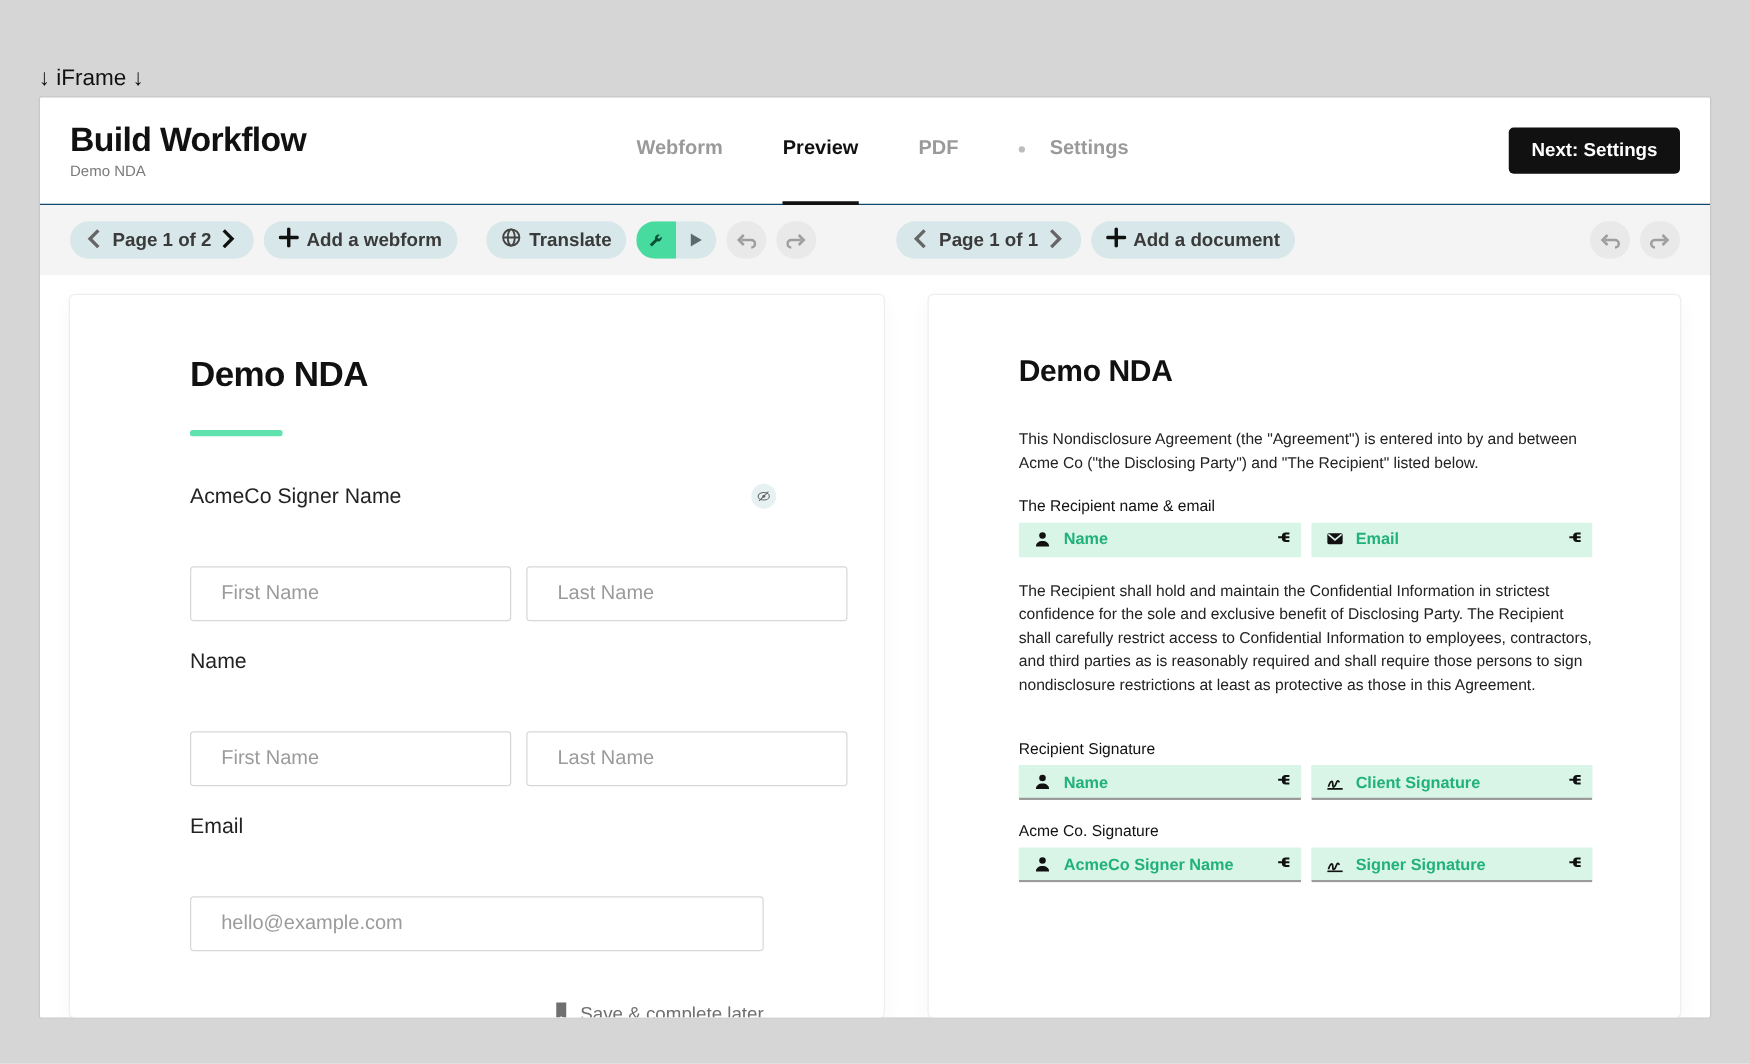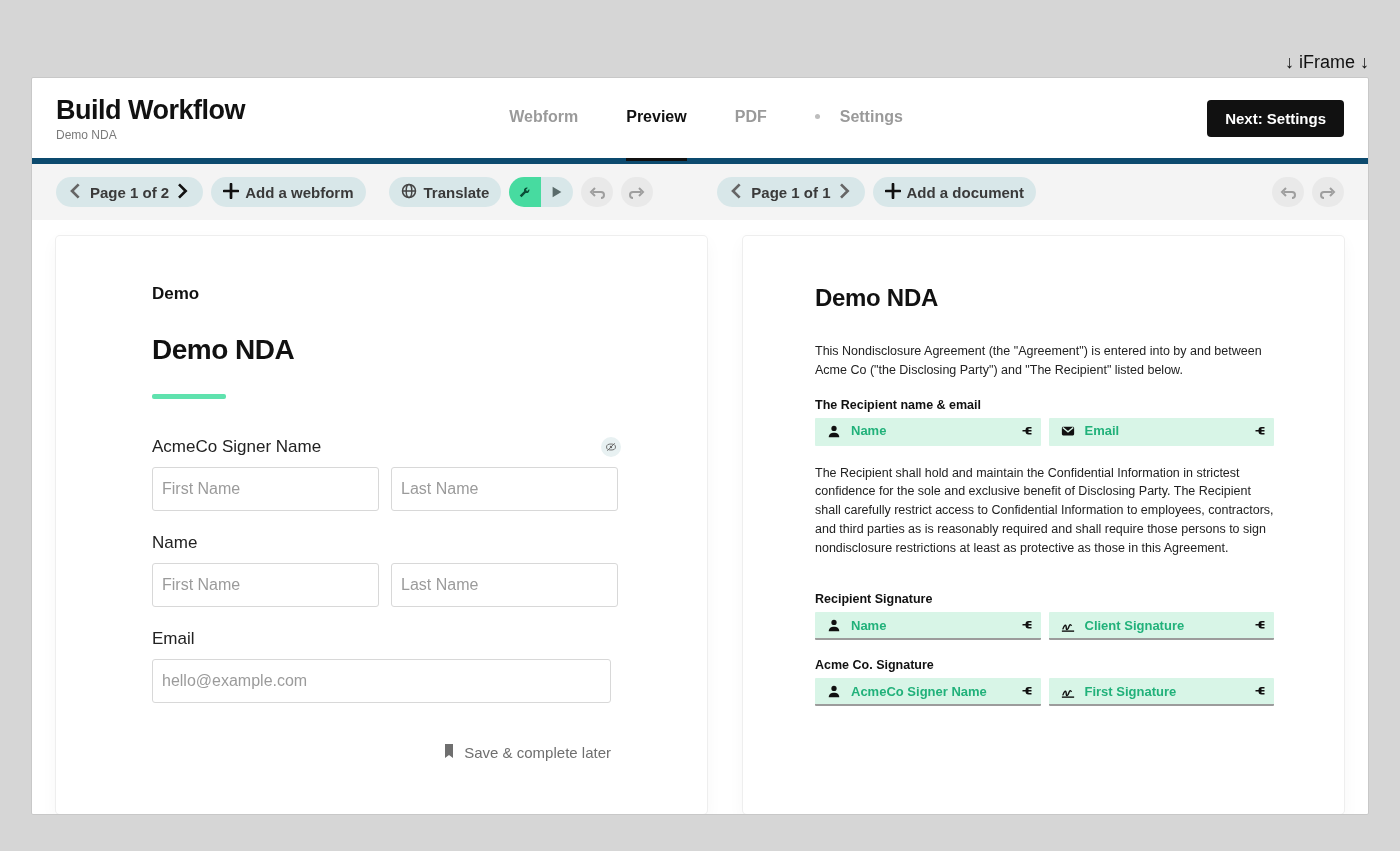--- a/index.html
+++ b/index.html
@@ -4,38 +4,38 @@
 <style>
   * { box-sizing: border-box; margin: 0; padding: 0; }
   body {
     font-family: -apple-system, BlinkMacSystemFont, "Segoe UI", Helvetica, Arial, sans-serif;
     background: #d6d6d6;
     color: #111;
     -webkit-font-smoothing: antialiased;
   }
   .page-outer { padding: 28px 31px 0 31px; }
   h1.app-title { font-size: 32px; font-weight: 800; letter-spacing: -0.5px; }
-  .iframe-label { margin-top: 24px; font-size: 18px; text-align: right; }
+  .iframe-label { margin-top: 24px; font-size: 18px; }
   .iframe-box {
     margin-top: 4px;
     background: #fff;
     border: 1px solid #c8c8c8;
     border-radius: 2px;
     height: 738px;
     overflow: hidden;
     position: relative;
   }
 
   
   .wf-header {
     display: flex;
     align-items: center;
     height: 86px;
     padding: 0 24px;
-    border-bottom: 6px solid #0c4a6e;
+    border-bottom: 1px solid #0c4a6e;
     position: relative;
   }
   .wf-title-wrap { flex: 0 0 auto; }
   .wf-title { font-size: 27px; font-weight: 800; letter-spacing: -0.5px; }
   .wf-subtitle { font-size: 12px; color: #7a7a7a; margin-top: 2px; }
   .wf-tabs {
     position: absolute;
     left: 12px; right: 0;
     display: flex;
     justify-content: center;
@@ -140,37 +140,38 @@
     position:absolute; right:-10px; top:0;
     width:20px;height:20px;border-radius:50%;background:#e8f1f2;
     display:flex;align-items:center;justify-content:center;font-size:10px;color:#555;
   }
   .row-2 { display:flex; gap:12px; }
   .text-input {
     flex:1 1 0;
     height:44px;
     border:1px solid #d8d8d8;
     border-radius:3px;
-    padding: 0 9px;
+    padding: 0 24px;
     font-size:16px;
     color:#222;
+    margin-top:36px;
   }
   .text-input::placeholder { color:#9b9b9b; }
   .form-actions { display:flex; align-items:center; margin-top: 40px; gap: 28px; }
   .btn-primary {
     background:#5fe2ae; color:#1a3a2e; font-weight:800; font-size:16px;
     border:none; padding: 16px 24px; border-radius:2px; cursor:pointer;
   }
   .save-later { margin-left:auto; color:#6f6f6f; font-size:15px; display:flex; align-items:center; gap:8px; cursor:pointer; }
   .save-later svg { width:14px;height:16px; fill:#bcbcbc; }
 
   
   .doc-title { font-size:24px; font-weight:800; letter-spacing:-0.3px; margin-bottom: 30px; }
   .doc-para { font-size:12.5px; line-height:1.5; color:#222; margin-bottom:18px; }
-  .doc-sect-label { font-size:12.5px; font-weight:700; margin-bottom:6px; }
+  .doc-sect-label { font-size:12.5px; font-weight:400; margin-bottom:6px; }
   .doc-row { display:flex; gap:8px; margin-bottom: 18px; }
   .doc-chip {
     flex:1 1 0;
     background:#d8f5e7;
     height:28px;
     display:flex; align-items:center;
     padding: 0 8px;
     border-bottom: 2px solid #9c9c9c;
     position:relative;
     border-radius: 1px;
@@ -347,21 +348,20 @@
             <svg viewBox="0 0 16 16">
               <use href="#i-redo"></use>
             </svg>
           </div>
       </div>
     </div>
 
     <div class="wf-body">
 
       <div class="pane">
-        <div class="form-brand">Demo</div>
         <div class="form-heading">Demo NDA</div>
         <div class="form-heading-underline"></div>
 
         <div class="field-group">
           <div class="field-label">AcmeCo Signer Name</div>
           <div class="eye-badge">
               <svg viewBox="0 0 16 16" width="12" height="12" style="color:#666">
                 <use href="#i-eye"></use>
               </svg>
             </div>
@@ -465,21 +465,21 @@
             <span class="plug ic-green"><svg viewBox="0 0 16 16">
                   <use href="#i-plug"></use>
                 </svg></span>
           </div>
           <div class="doc-chip">
             <span class="left-ic ic-green">
                 <svg viewBox="0 0 16 16">
                   <use href="#i-sign"></use>
                 </svg>
               </span>
-            <span class="lbl">First Signature</span>
+            <span class="lbl">Signer Signature</span>
             <span class="plug ic-green"><svg viewBox="0 0 16 16">
                   <use href="#i-plug"></use>
                 </svg></span>
           </div>
         </div>
       </div>
 
     </div>
   </div>
 </div>

